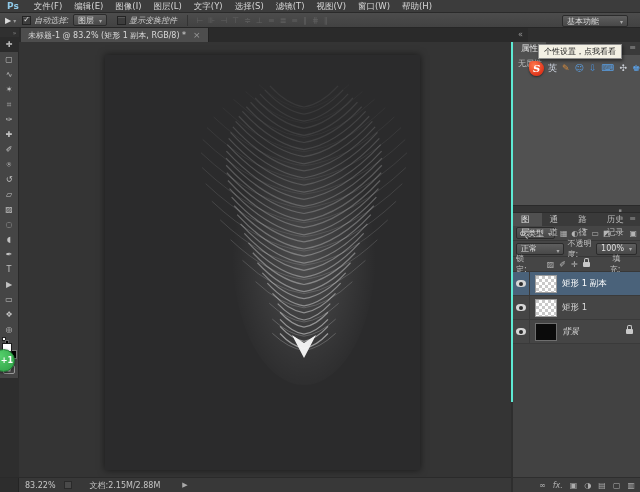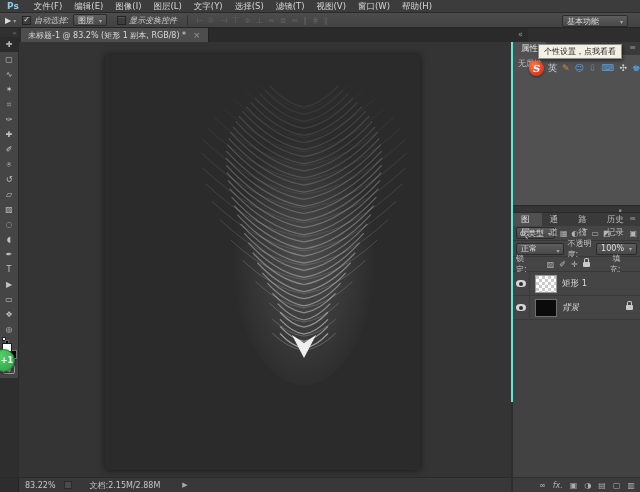--- a/index.html
+++ b/index.html
@@ -403,20 +403,28 @@
           </div>
         <span class="small-label" style="margin-left:auto;text-align:right;">填充:</span>
         <span class="dd">
           <span>100%</span>
           <span class="arr">▾</span>
         </span>
       </div>
 
       <div class="layer-list">
 
+      <div class="layer-row selected">
+          <span class="eye-cell">
+              <span class="eye"></span>
+            </span>
+          <span class="thumb thumb-checker"></span>
+          <span class="layer-name">矩形 1 副本</span>
+
+        </div>
           <div class="layer-row">
           <span class="eye-cell">
               <span class="eye"></span>
             </span>
           <span class="thumb thumb-checker"></span>
           <span class="layer-name">矩形 1</span>
 
         </div>
           <div class="layer-row locked italic">
           <span class="eye-cell">

